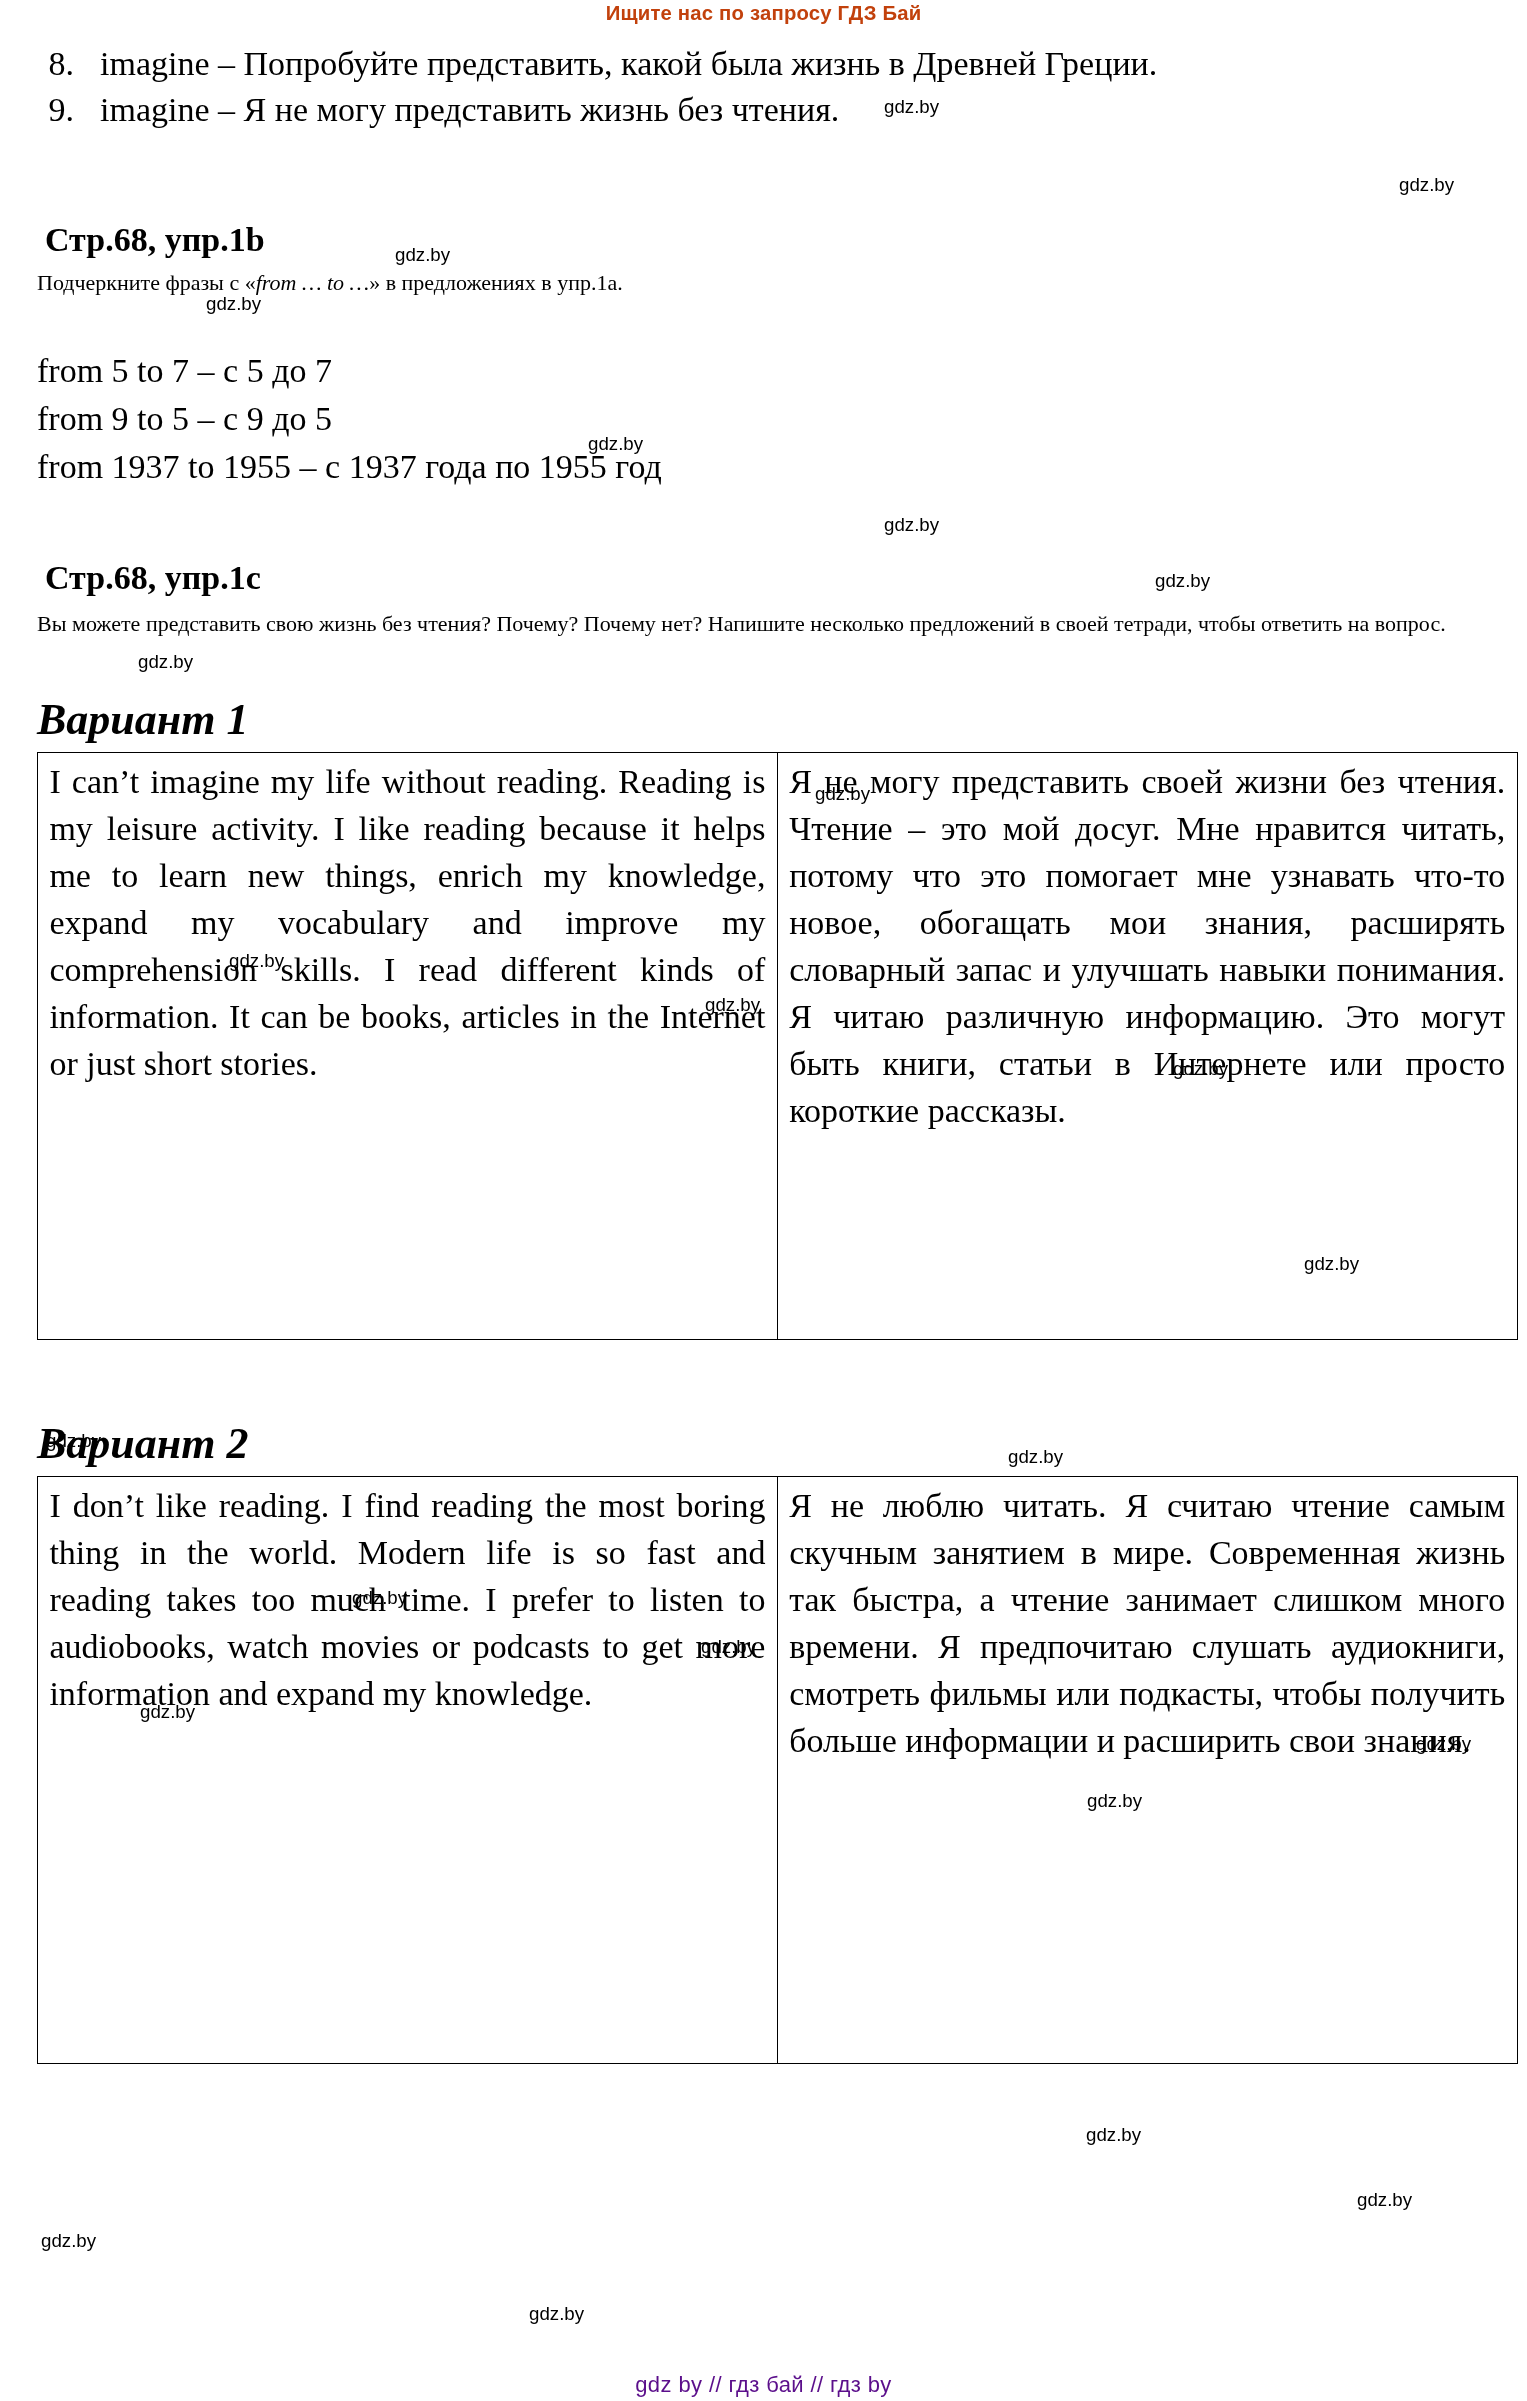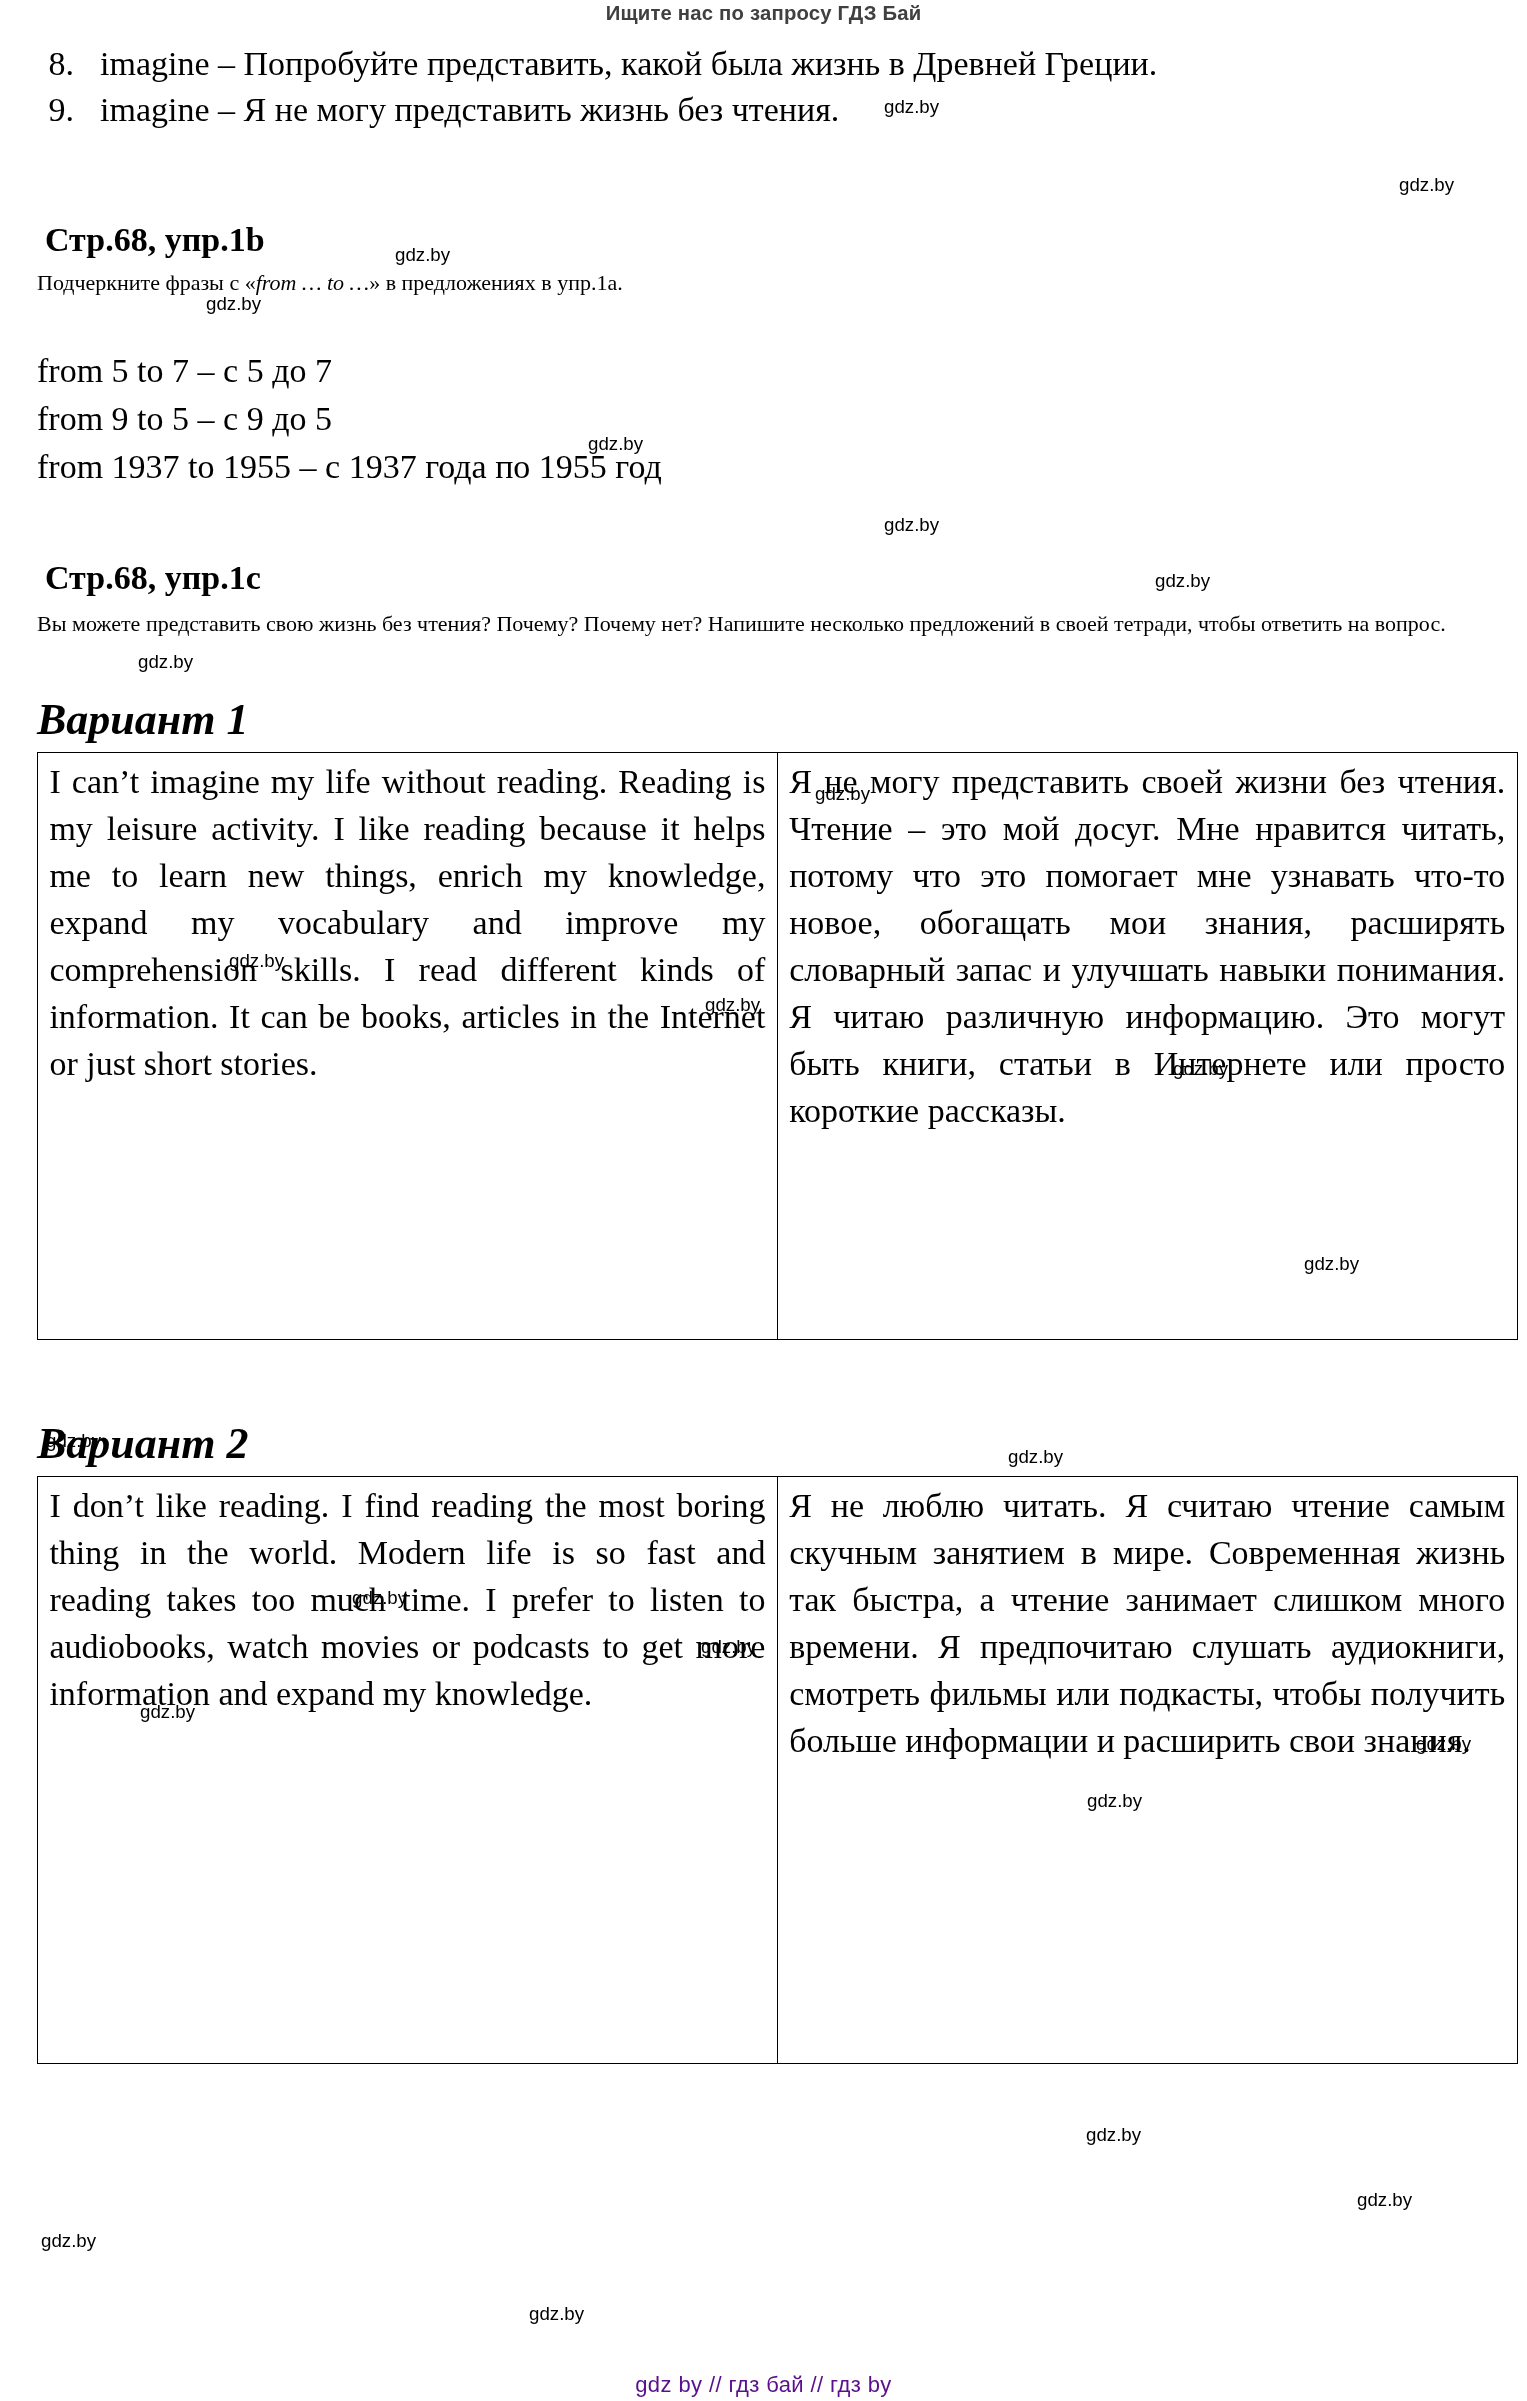--- a/index.html
+++ b/index.html
@@ -25,21 +25,21 @@
   
   .promo {
     position: absolute;
     top: 1.6px;
     left: 0;
     width: 1527px;
     text-align: center;
     font-family: "Liberation Sans", "DejaVu Sans", sans-serif;
     font-weight: bold;
     font-size: 20.3px;
-    color: #404040;
+    color: #c2410c;
     letter-spacing: 0.2px;
   }
 
   
   .content {
     position: absolute;
     left: 37px;
     top: 42px;
     width: 1465px;
   }

